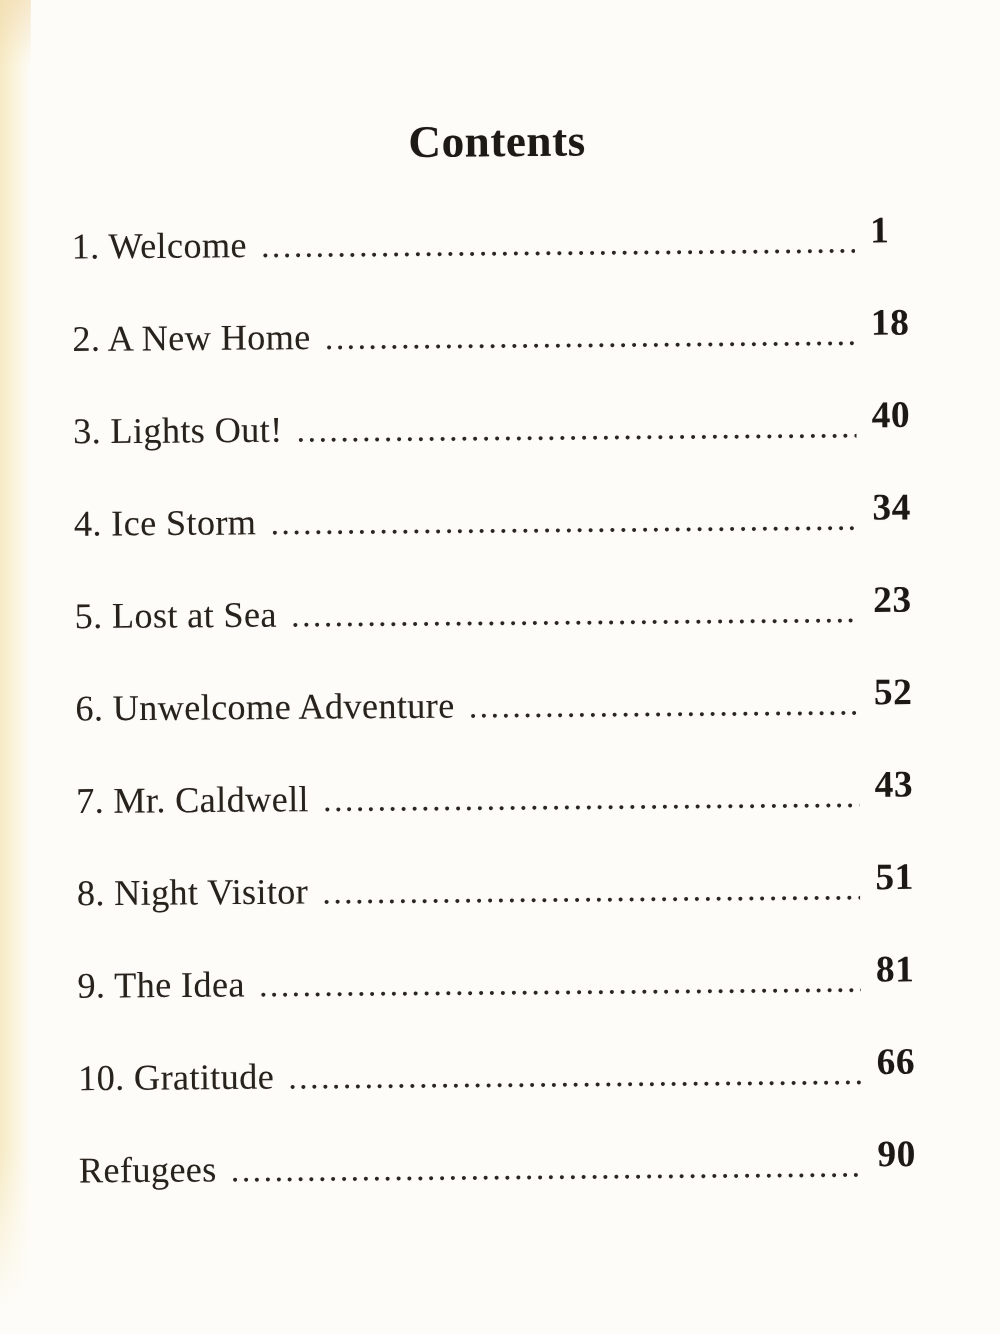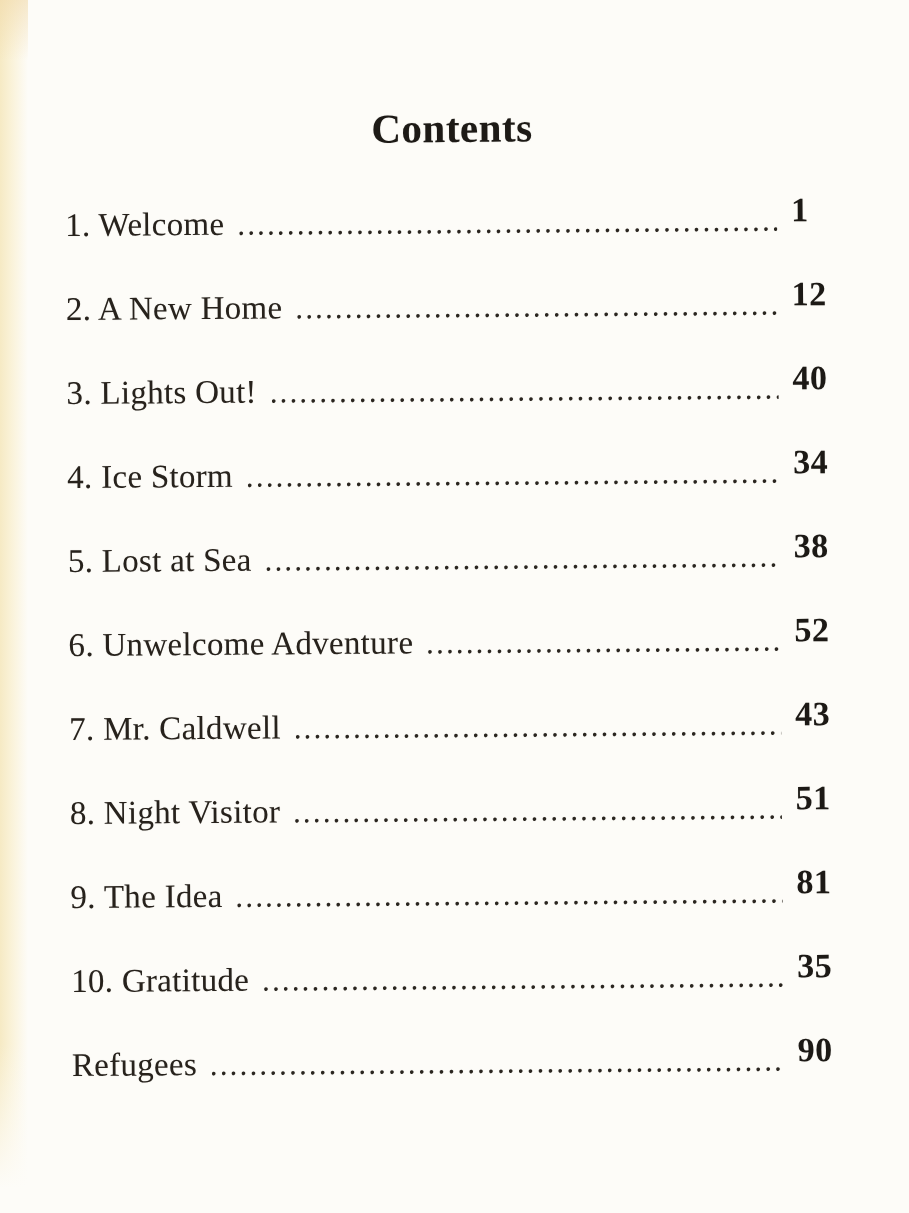--- a/index.html
+++ b/index.html
@@ -105,39 +105,39 @@
 
   <div class="toc-row">
     <span class="toc-label">1. Welcome</span>
     <span class="toc-leader"></span>
     <span class="toc-page">1</span>
   </div>
 
   <div class="toc-row">
     <span class="toc-label">2. A New Home</span>
     <span class="toc-leader"></span>
-    <span class="toc-page">12</span>
+    <span class="toc-page">18</span>
   </div>
 
   <div class="toc-row">
     <span class="toc-label">3. Lights Out!</span>
     <span class="toc-leader"></span>
     <span class="toc-page">40</span>
   </div>
 
   <div class="toc-row">
     <span class="toc-label">4. Ice Storm</span>
     <span class="toc-leader"></span>
     <span class="toc-page">34</span>
   </div>
 
   <div class="toc-row">
     <span class="toc-label">5. Lost at Sea</span>
     <span class="toc-leader"></span>
-    <span class="toc-page">38</span>
+    <span class="toc-page">23</span>
   </div>
 
   <div class="toc-row">
     <span class="toc-label">6. Unwelcome Adventure</span>
     <span class="toc-leader"></span>
     <span class="toc-page">52</span>
   </div>
 
   <div class="toc-row">
     <span class="toc-label">7. Mr. Caldwell</span>
@@ -153,21 +153,21 @@
 
   <div class="toc-row">
     <span class="toc-label">9. The Idea</span>
     <span class="toc-leader"></span>
     <span class="toc-page">81</span>
   </div>
 
   <div class="toc-row">
     <span class="toc-label">10. Gratitude</span>
     <span class="toc-leader"></span>
-    <span class="toc-page">35</span>
+    <span class="toc-page">66</span>
   </div>
 
   <div class="toc-row">
     <span class="toc-label">Refugees</span>
     <span class="toc-leader"></span>
     <span class="toc-page">90</span>
   </div>
 </div>
 </div>
 

